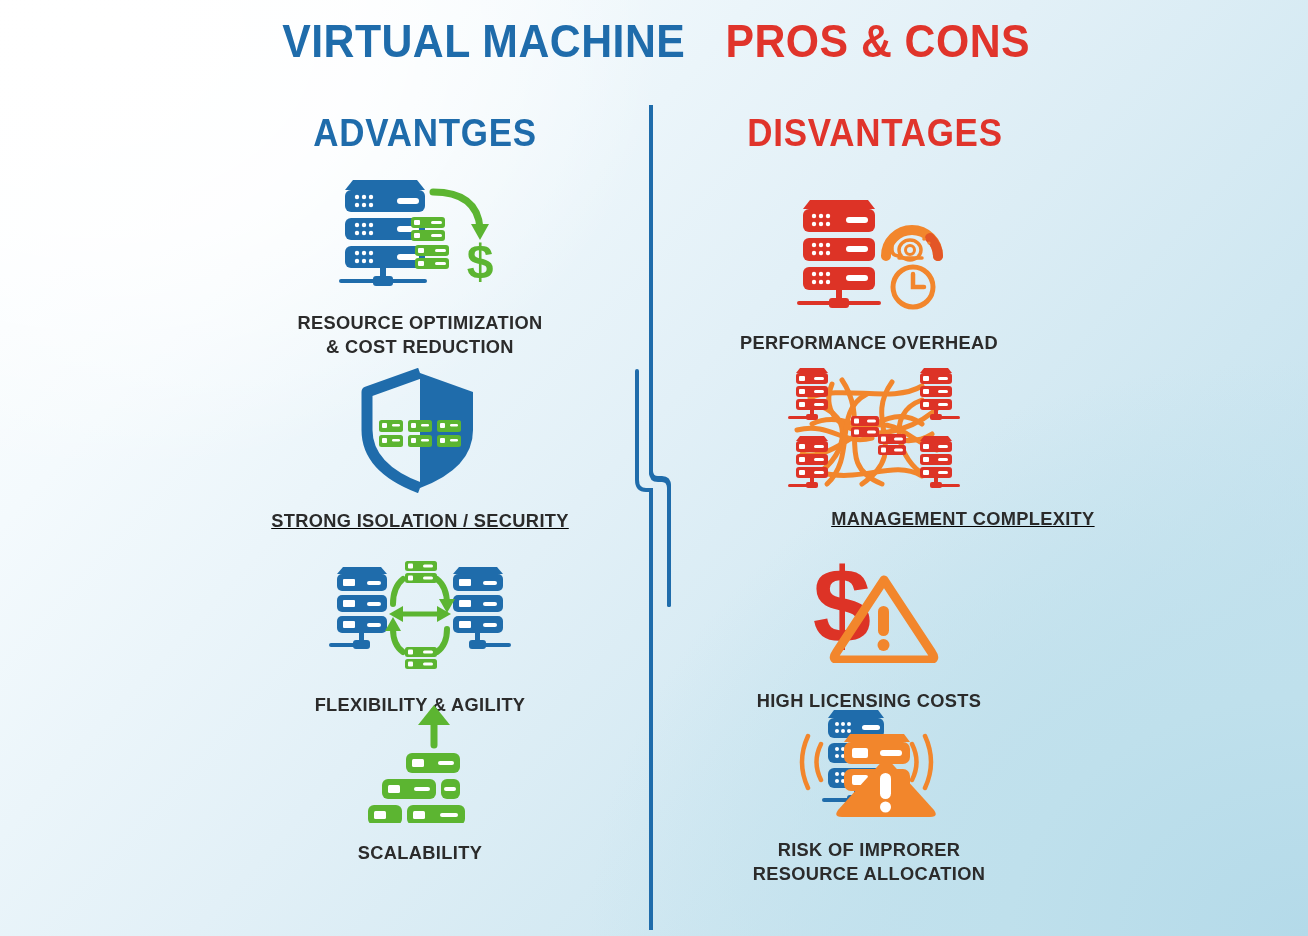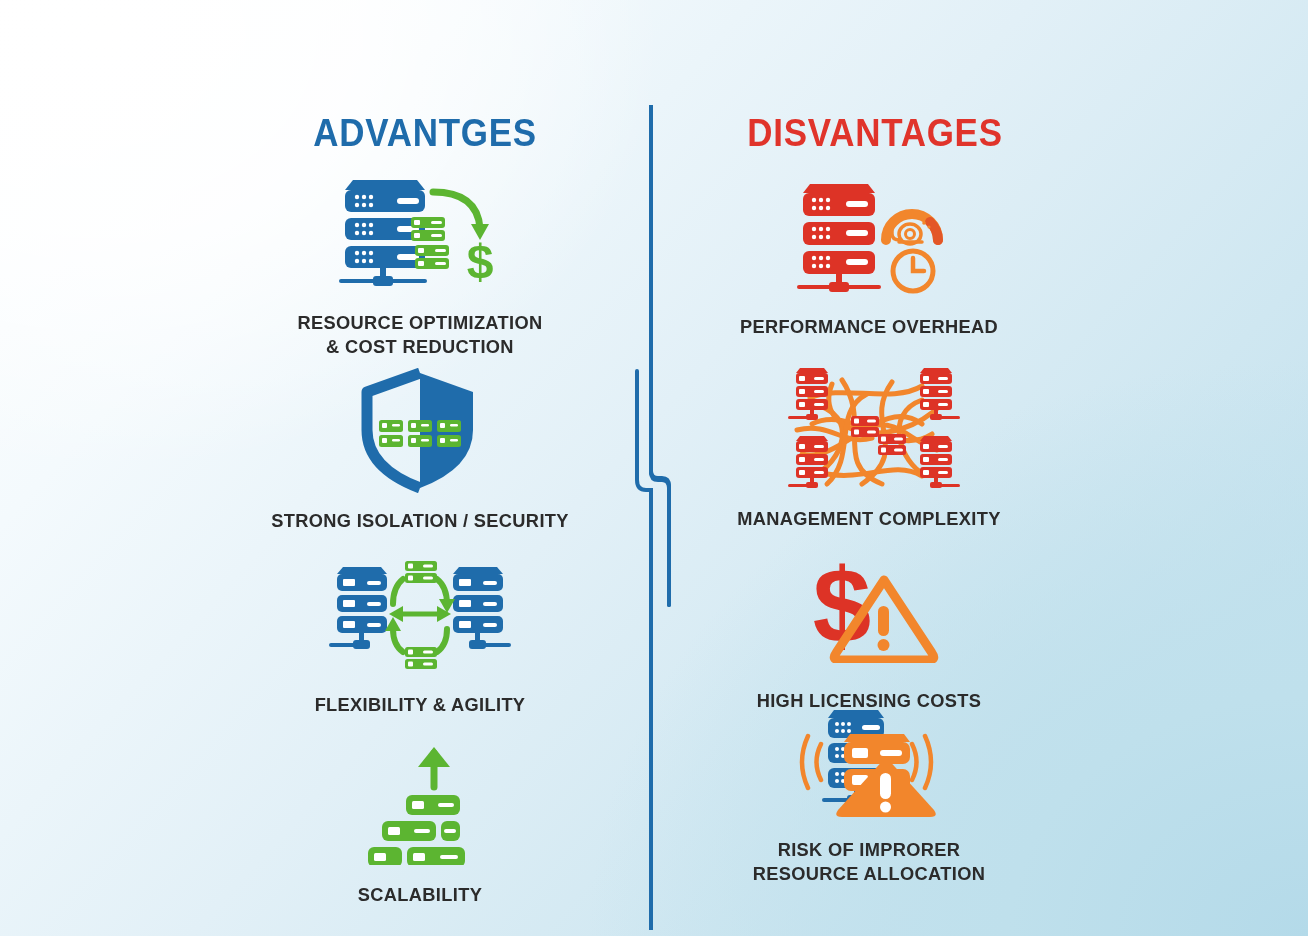--- a/index.html
+++ b/index.html
@@ -104,35 +104,38 @@
     font-weight: 700;
     color: #2b2b2b;
     letter-spacing: 0.35px;
     line-height: 1.25;
     transform: scaleX(0.96);
     white-space: pre-line;
   }
 
   
   .row-0 { top: 0px; }
-  .row-1 { top: 198px; }
+  .row-1 { top: 198px; text-decoration: underline; }
   .row-2 { top: 382px; }
-  .row-3 { top: 572px; }
+  .row-3 { top: 530px; }
 
   
-  #col-disadvantages .row-0 { top: 4px; }
-  #col-disadvantages .row-1 { top: 196px; }
+  #col-disadvantages .row-0 { top: 20px; }
+  #col-disadvantages .row-1 { top: 196px; text-align: right; }
   #col-disadvantages .row-2 { top: 378px; }
   #col-disadvantages .row-3 { top: 527px; }
 </style>
 </head>
 <body>
 
 <div id="infographic">
 
+  <div class="title-bar">
+    <span class="title-text title-blue">VIRTUAL MACHINE</span><span class="title-text">&nbsp;</span><span class="title-text title-red">PROS &amp; CONS</span>
+  </div>
 
   <div class="col-heading" id="heading-advantages">ADVANTGES</div>
   <div class="col-heading" id="heading-disadvantages">DISVANTAGES</div>
 
   <svg id="divider" viewBox="0 0 120 825">
 
     <path d="M 51,0 L 51,367 Q 51,375 58,375 L 62,375 Q 69,375 69,383 L 69,500" fill="none" stroke="#1f6cab" stroke-width="4" stroke-linecap="round"></path>
     <path d="M 51,0 L 51,825" fill="none" stroke="#1f6cab" stroke-width="4" stroke-linecap="round" opacity="0"></path>
 
     <line x1="51" y1="0" x2="51" y2="368" stroke="#1f6cab" stroke-width="4" stroke-linecap="round"></line>

